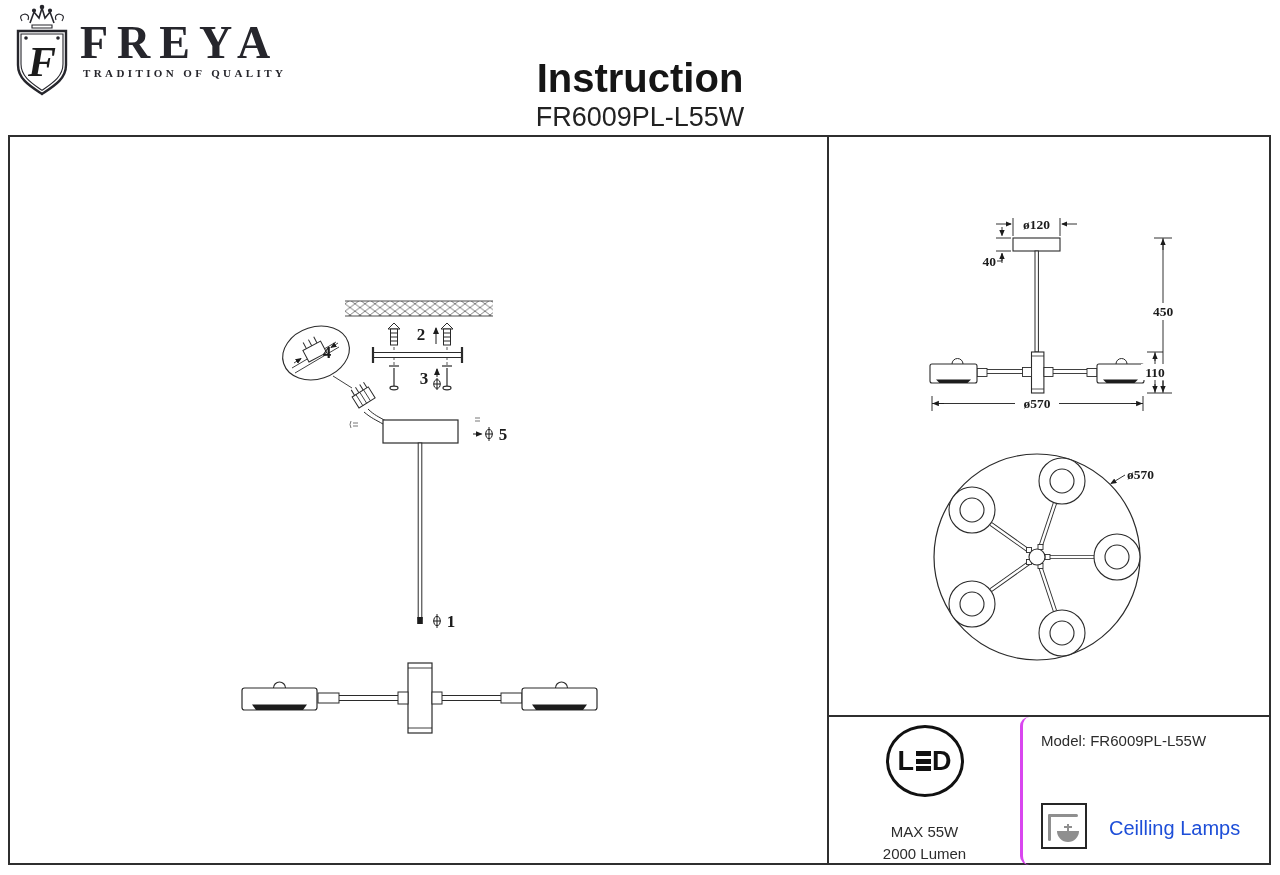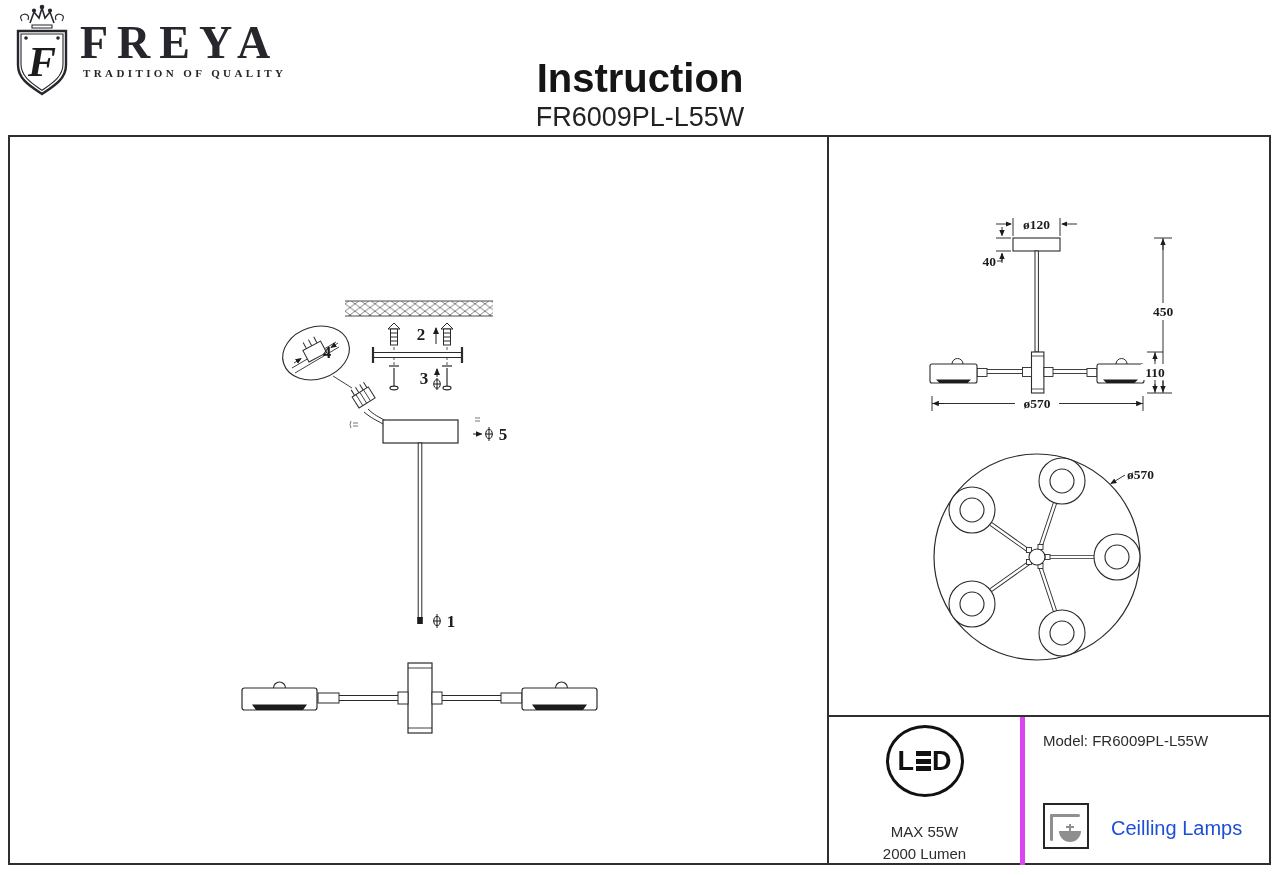--- a/index.html
+++ b/index.html
@@ -10,21 +10,21 @@
   .brand-tagline{font-family:"Liberation Serif",serif;font-weight:bold;font-size:11px;letter-spacing:3.4px;color:#26262c;}
   .title-block{left:0;right:0;top:8px;text-align:center;margin-top:48px;}
   .doc-title{font-size:40px;font-weight:bold;line-height:1.1;color:#151515;}
   .doc-model{font-size:27px;font-weight:normal;color:#222;margin-top:2px;}
   
   .main-box{left:8px;top:135px;width:1263px;height:730px;border:2px solid #2f2f2f;box-sizing:border-box;background:#fff;}
   .v-divider{left:827px;top:137px;width:2px;height:726px;background:#2f2f2f;}
   
   .info-strip{left:829px;top:715px;width:440px;height:150px;border-top:2px solid #2f2f2f;box-sizing:border-box;display:flex;}
   .info-left{width:191px;display:flex;flex-direction:column;align-items:center;justify-content:flex-start;padding-top:8px;box-sizing:border-box;}
-  .info-right{flex:1;border-left:5px solid #d946ef;padding:12px 0 0 18px;box-sizing:border-box;position:relative;}
+  .info-right{flex:1;border-left:3px solid #d946ef;padding:12px 0 0 18px;box-sizing:border-box;position:relative;border-radius:9px;}
   .led-circle{width:72px;height:72px;border:3.5px solid #111;border-radius:50%;display:flex;align-items:center;justify-content:center;background:#fff;}
   .led-letter{font-size:27px;font-weight:800;color:#111;line-height:1;}
   .led-bars{display:flex;flex-direction:column;gap:2.5px;margin:0 1.5px;}
   .led-bars div{width:15px;height:5px;background:#111;}
   .spec-line{font-size:15px;color:#2c2c2c;text-align:center;line-height:22px;}
   .spec-top{margin-top:24px;}
   .model-line{font-size:15px;color:#2c2c2c;line-height:24px;}
   .cat-icon{position:absolute;left:18px;top:86px;width:46px;height:46px;border:2px solid #262626;box-sizing:border-box;background:#fff;}
   .cat-icon .bar-h{position:absolute;left:5px;top:9px;width:30px;height:3px;background:#8f8f8f;border-radius:2px;}
   .cat-icon .bar-v{position:absolute;left:5px;top:9px;width:3px;height:27px;background:#8f8f8f;border-radius:2px;}

